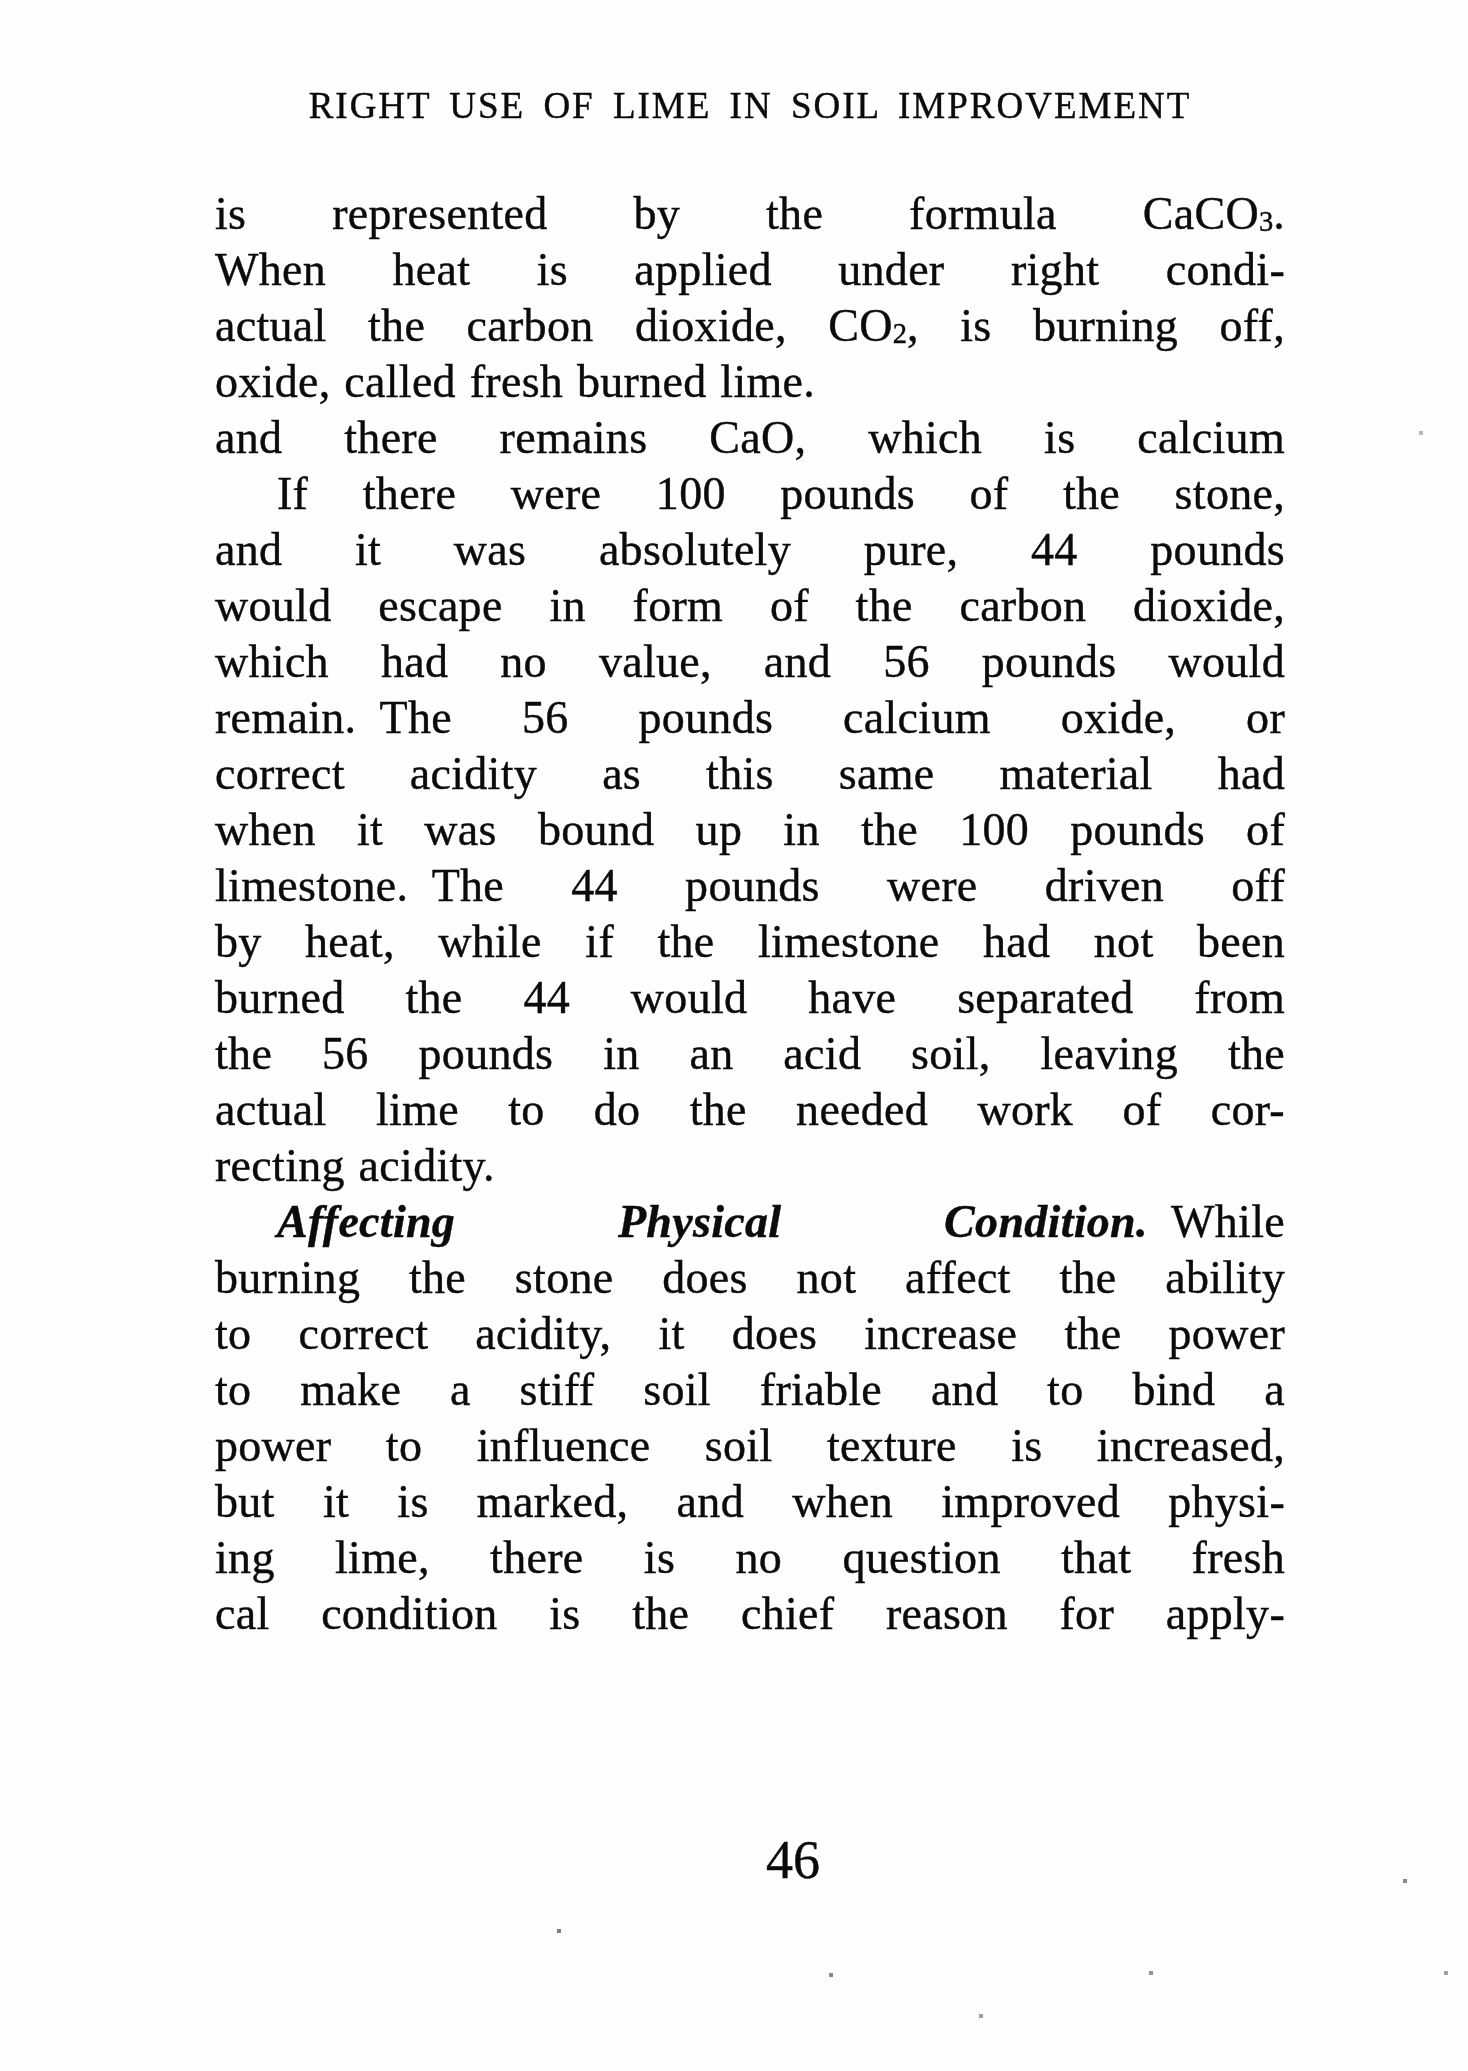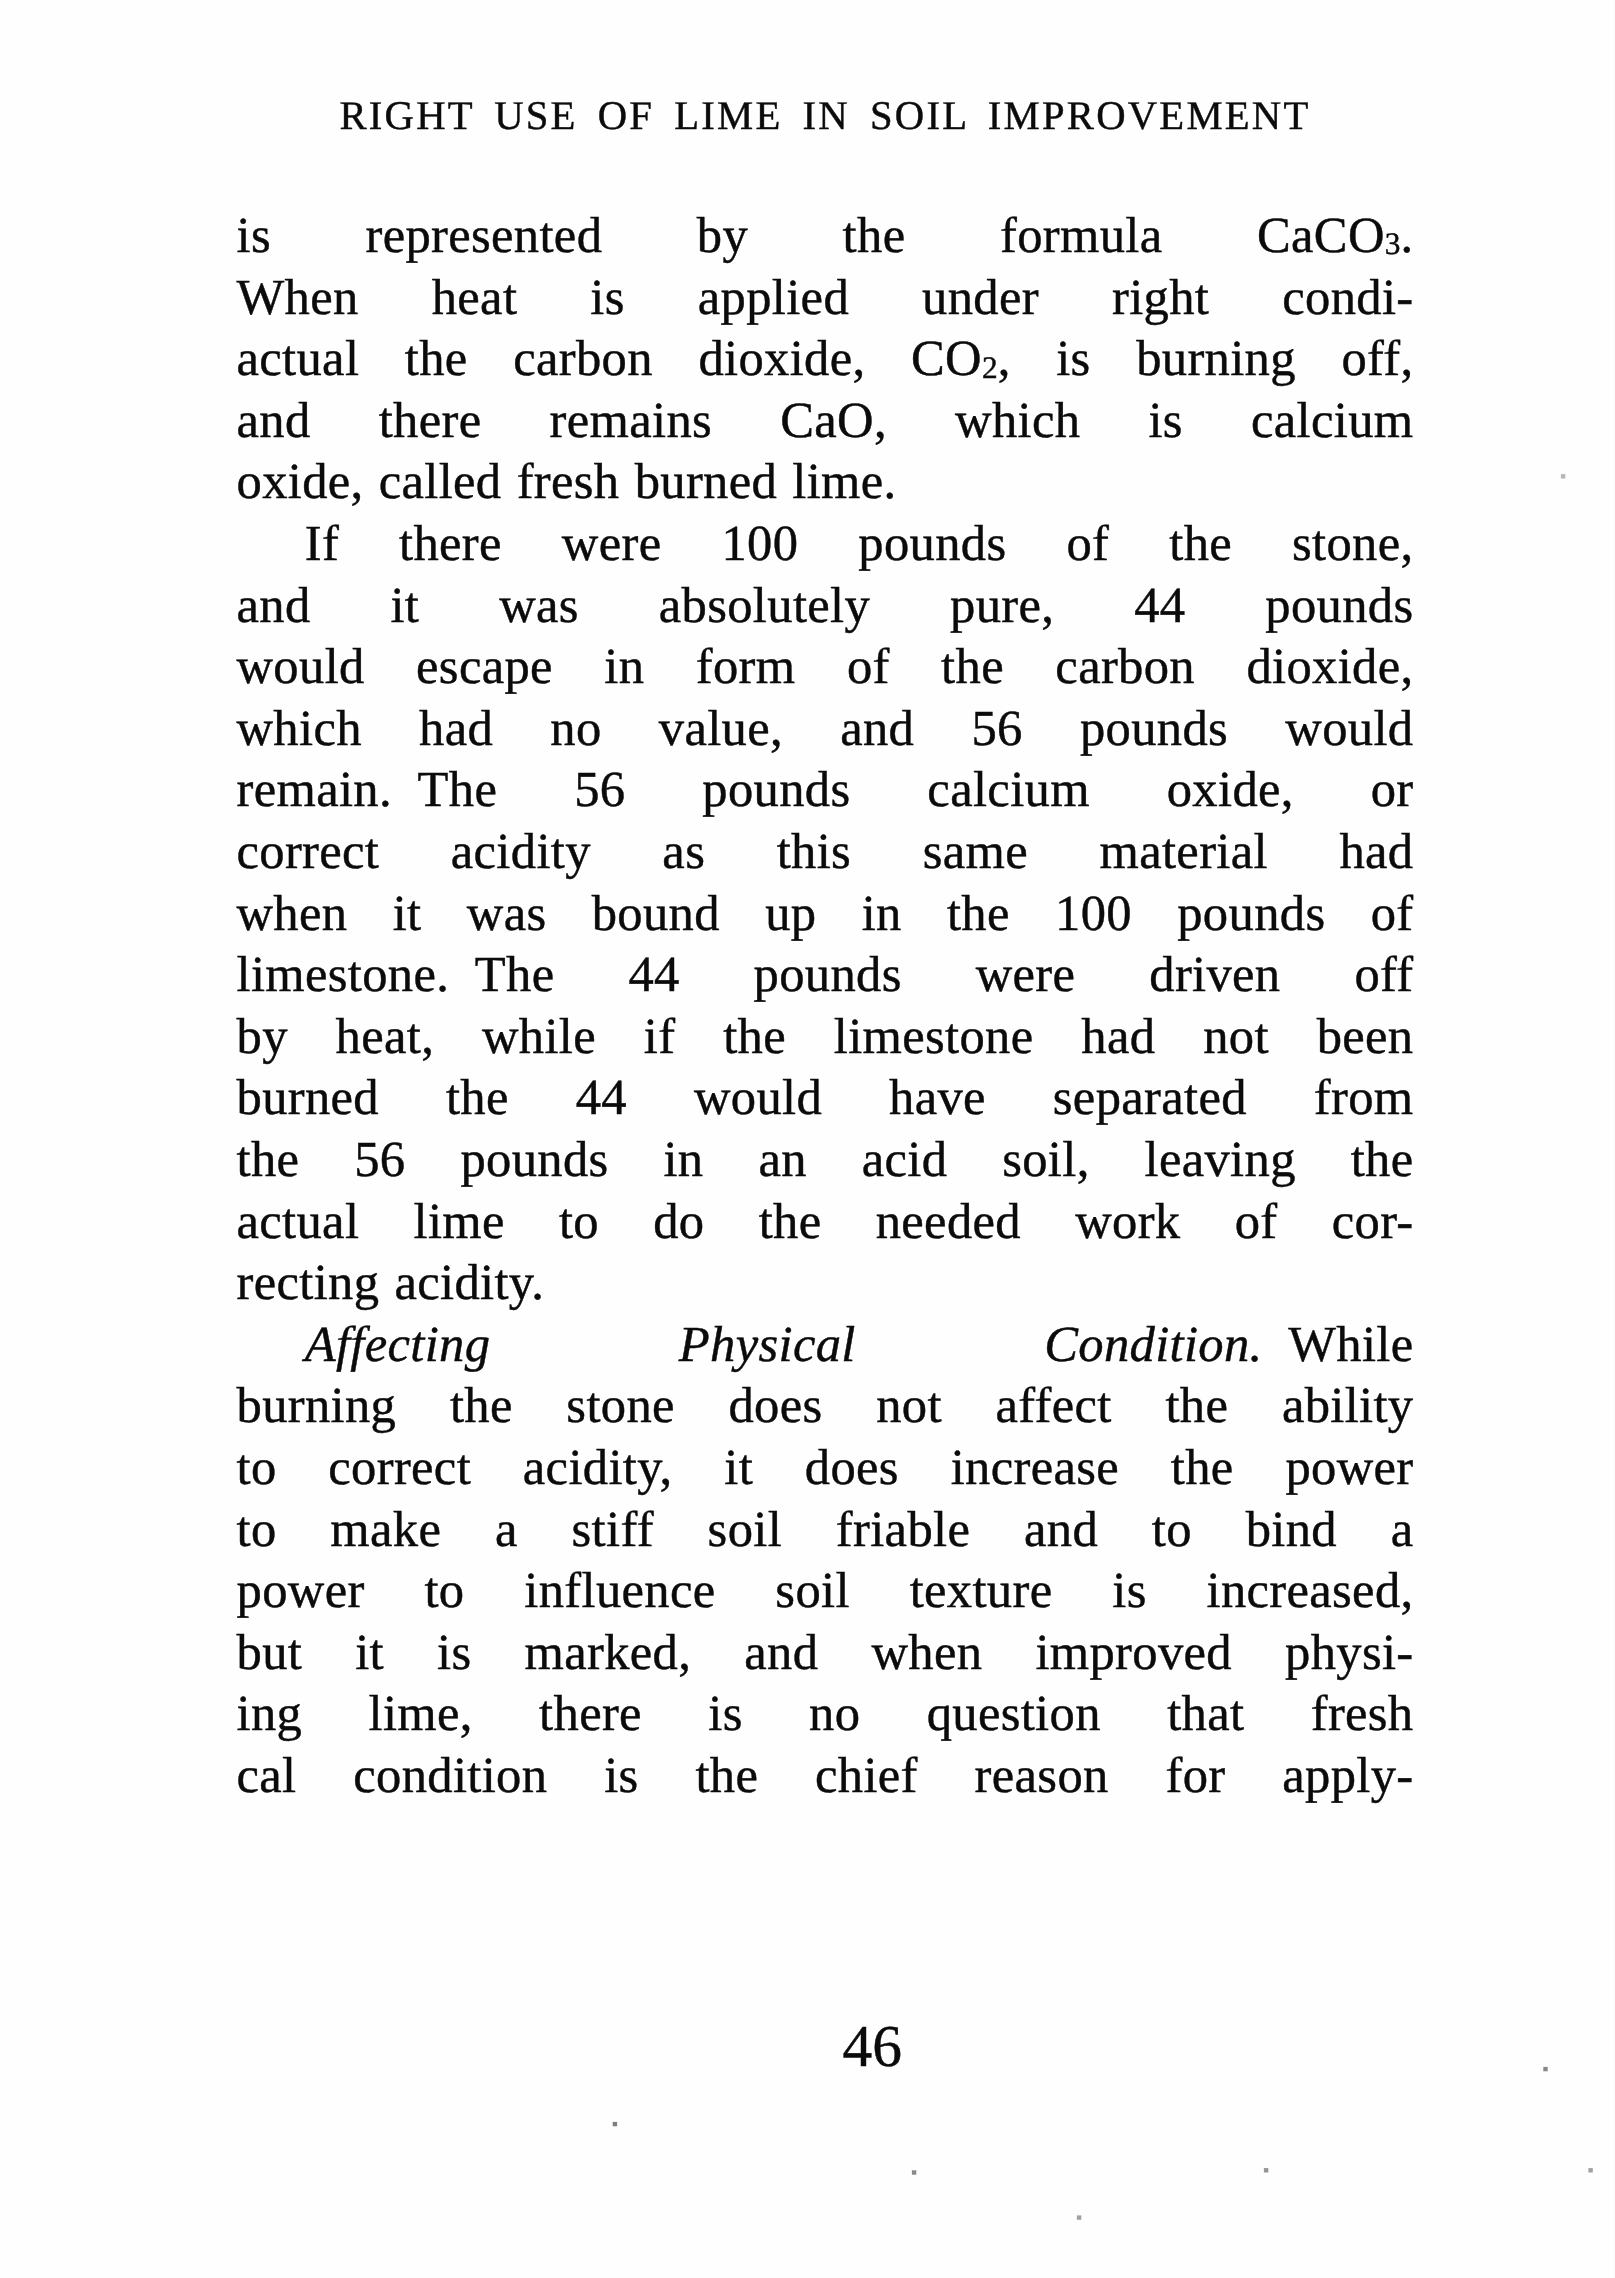--- a/index.html
+++ b/index.html
@@ -47,20 +47,21 @@
     text-align-last: justify;
   }
   .line.para-end {
     text-align-last: left;
   }
   .line.indent {
     text-indent: 62px;
   }
   .ital {
     font-style: italic;
+    font-weight: bold;
   }
   .subnum {
     font-size: 62%;
     line-height: 0;
     vertical-align: -0.08em;
     letter-spacing: 0;
   }
   .page-number {
     position: absolute;
     left: 743px;
@@ -93,22 +94,22 @@
 
 <div class="page">
   <div class="specks"></div>
 
   <div class="running-header">RIGHT USE OF LIME IN SOIL IMPROVEMENT</div>
 
   <div class="text-block" id="body-text">
       <div class="line"><span class="seg">is represented by the formula CaCO</span><span class="subnum">3</span><span class="seg">.</span></div>
       <div class="line"><span class="seg">When heat is applied under right condi-</span></div>
       <div class="line"><span class="seg">actual the carbon dioxide, CO</span><span class="subnum">2</span><span class="seg">, is burning off,</span></div>
+      <div class="line para-end"><span class="seg">oxide, called fresh burned lime.</span></div>
       <div class="line"><span class="seg">and there remains CaO, which is calcium</span></div>
-      <div class="line para-end"><span class="seg">oxide, called fresh burned lime.</span></div>
       <div class="line indent"><span class="seg">If there were 100 pounds of the stone,</span></div>
       <div class="line"><span class="seg">and it was absolutely pure, 44 pounds</span></div>
       <div class="line"><span class="seg">would escape in form of the carbon dioxide,</span></div>
       <div class="line"><span class="seg">which had no value, and 56 pounds would</span></div>
       <div class="line"><span class="seg">remain. The 56 pounds calcium oxide, or</span></div>
       <div class="line"><span class="seg">correct acidity as this same material had</span></div>
       <div class="line"><span class="seg">when it was bound up in the 100 pounds of</span></div>
       <div class="line"><span class="seg">limestone. The 44 pounds were driven off</span></div>
       <div class="line"><span class="seg">by heat, while if the limestone had not been</span></div>
       <div class="line"><span class="seg">burned the 44 would have separated from</span></div>

